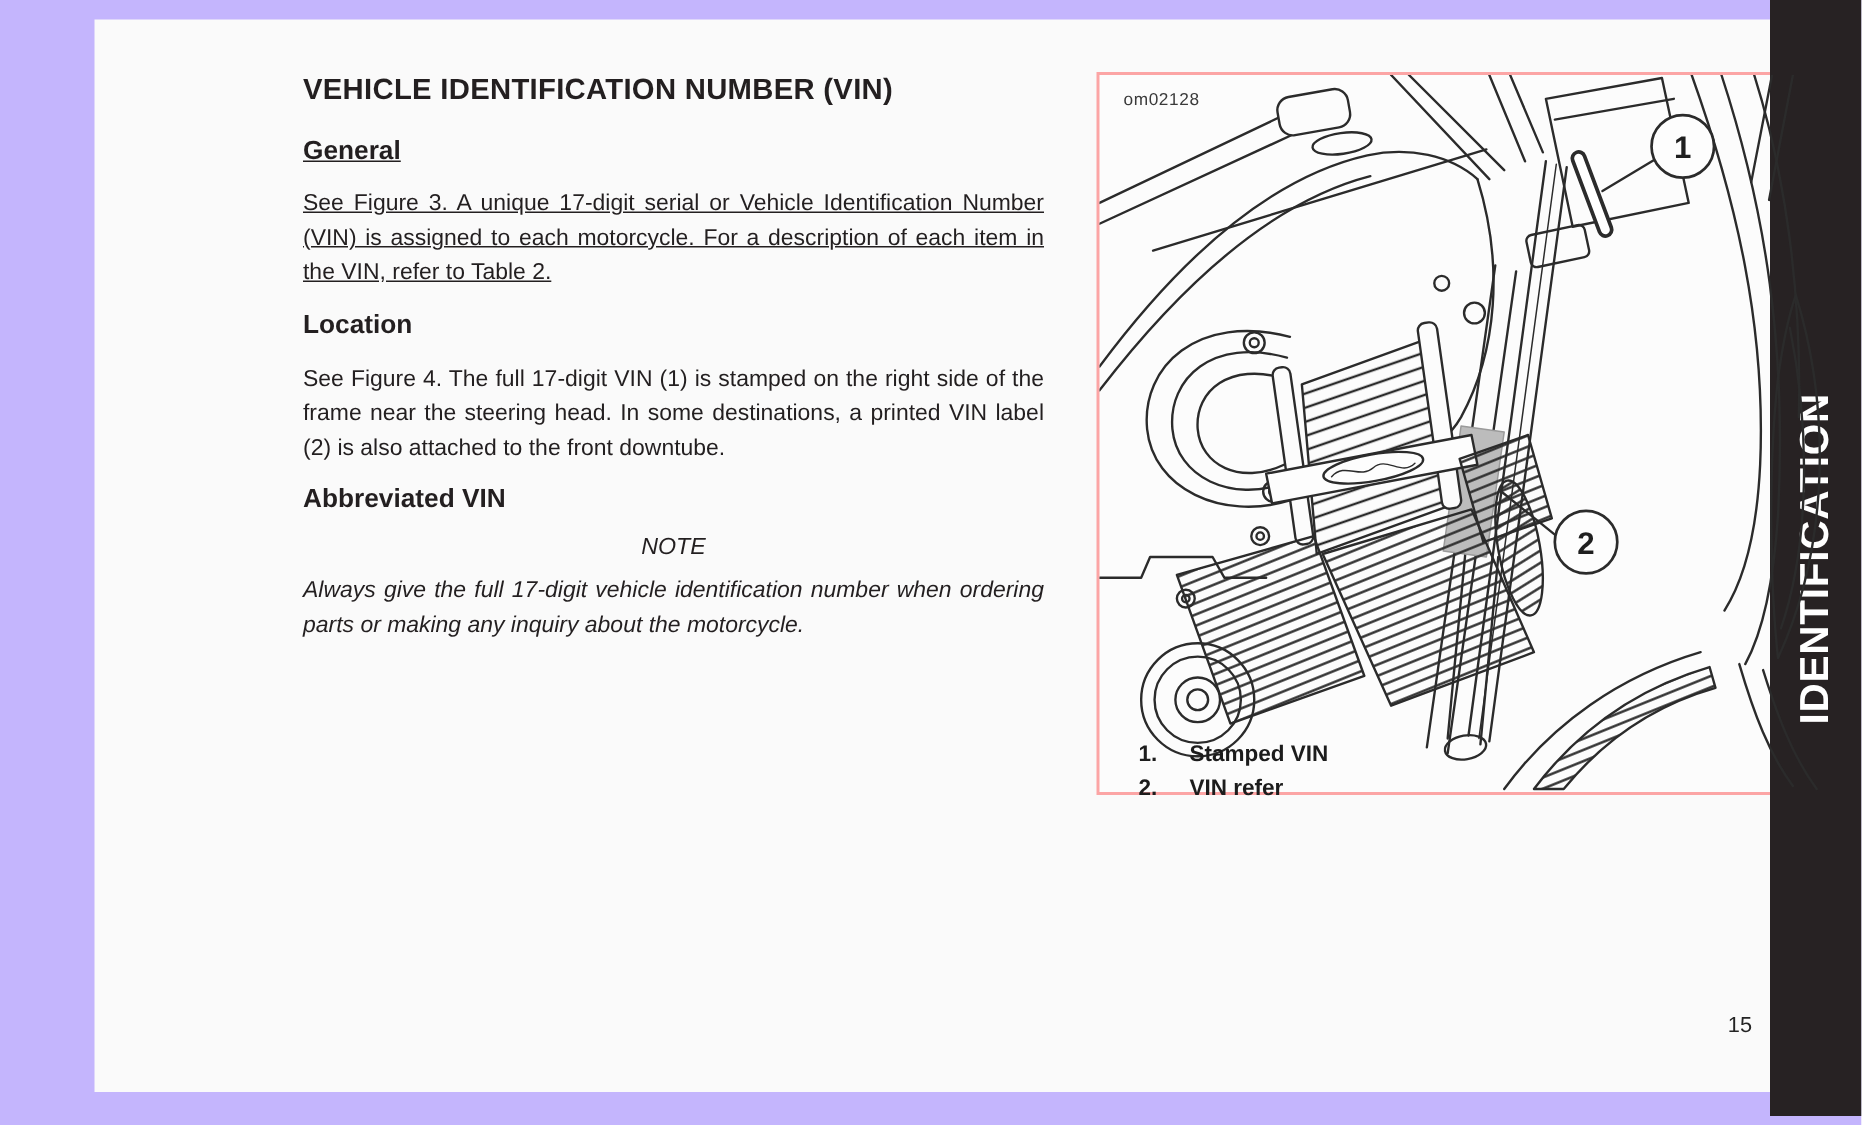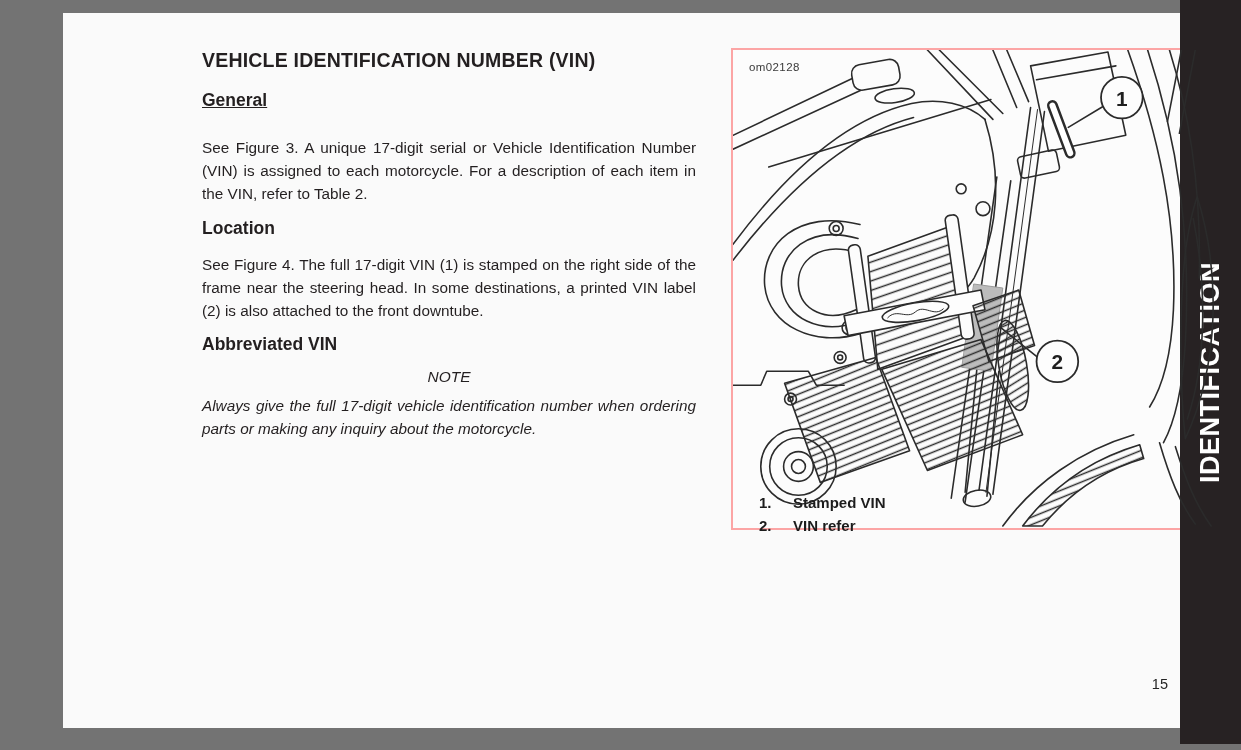--- a/index.html
+++ b/index.html
@@ -1,32 +1,32 @@
 <!DOCTYPE html>
 <html><head>
 <meta charset="utf-8">
 <style>
   * { margin:0; padding:0; box-sizing:border-box; }
   html,body { width:1241px; height:750px; background:#ffffff; overflow:hidden;
               font-family:"Liberation Sans", sans-serif; }
-  .stage { position:relative; width:1241px; height:750px; background:#737373; }
+  .stage { position:relative; width:1241px; height:750px; background:#c4b5fd; }
 
   
   .page { position:absolute; left:63px; top:13px; width:1117px; height:715px;
           background:#fafafa; }
 
   
   .content { position:absolute; left:139px; top:36px; width:494px; color:#231f20; }
   .content h1 { font-size:19.5px; line-height:23px; font-weight:bold; letter-spacing:.2px; }
   .content h2 { font-size:17.5px; line-height:22px; font-weight:bold; }
   .content p  { font-size:15.3px; line-height:23px; text-align:justify; }
   .h2-a { margin-top:17px;text-decoration:underline; }
   .h2-b { margin-top:12px; }
   .h2-c { margin-top:11px; }
-  .p-a  { margin-top:25px; }
+  .p-a  { margin-top:13px;text-decoration:underline; }
   .p-b  { margin-top:14px; }
   .p-c  { margin-top:13px; }
   .note-label { margin-top:11px; font-size:15.5px; line-height:22px; font-style:italic;
                 text-align:center; color:#231f20; }
   .note-body  { margin-top:6px; font-style:italic; }
 
   
   .figure-box { position:absolute; left:668px; top:35px; width:497px; height:482px;
                 border:2px solid #fca5a5; background:#fcfcfc; }
   .fig-code { position:absolute; left:16px; top:11px; font-size:11.5px; letter-spacing:.4px;

